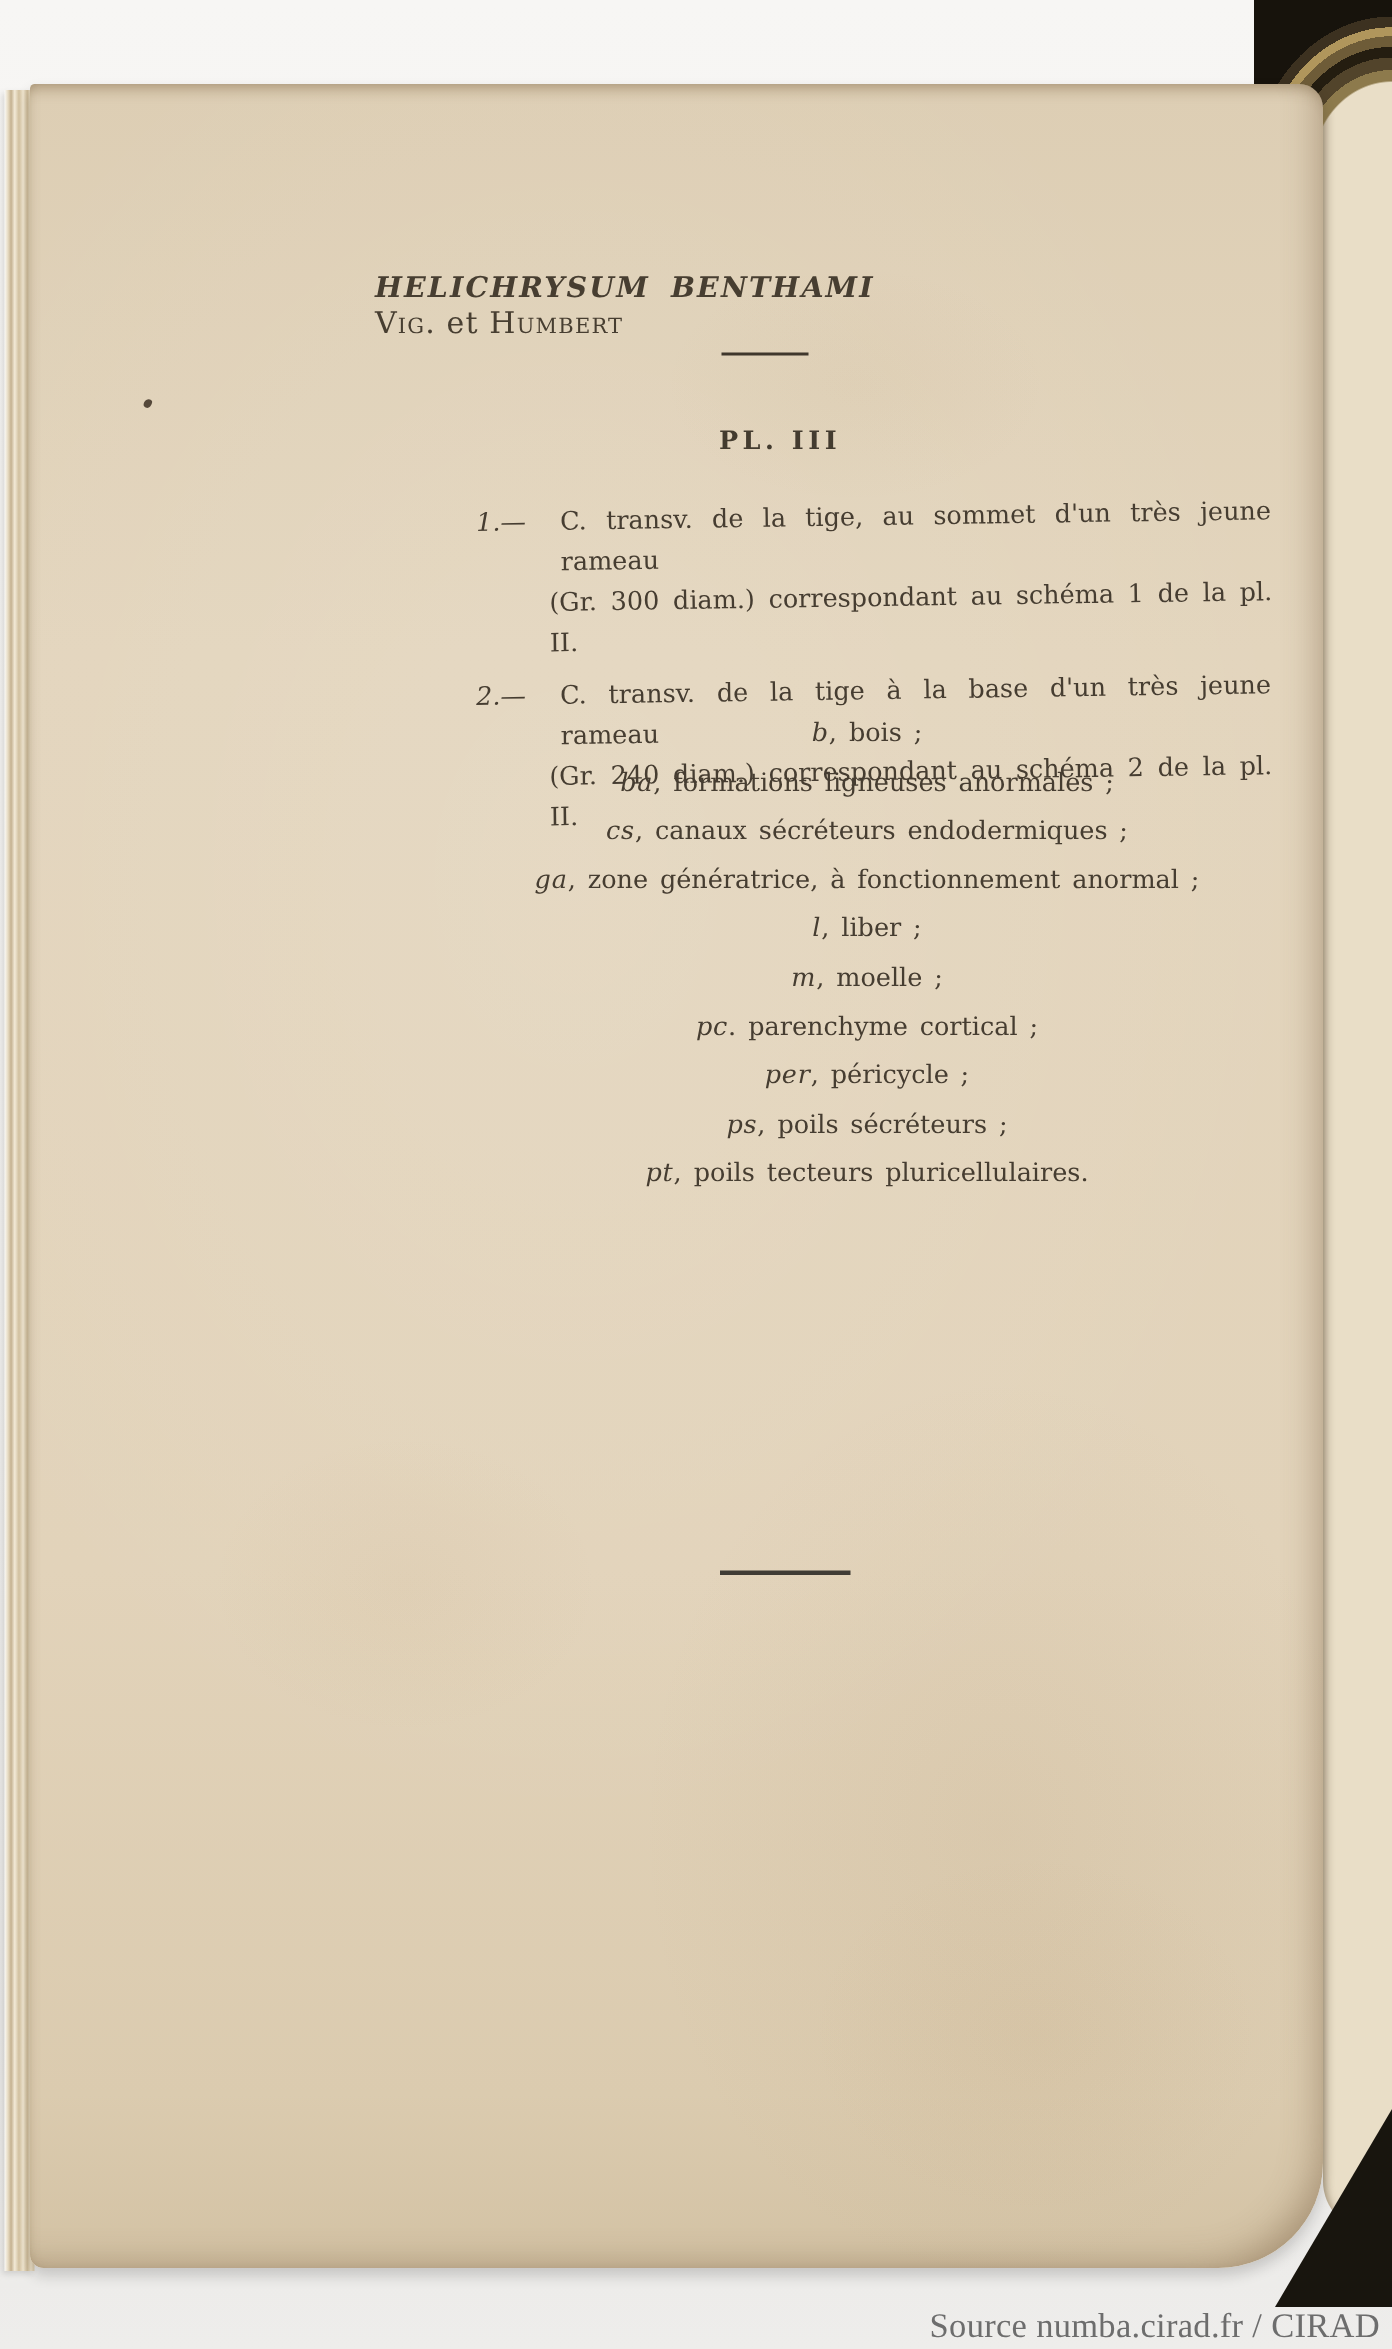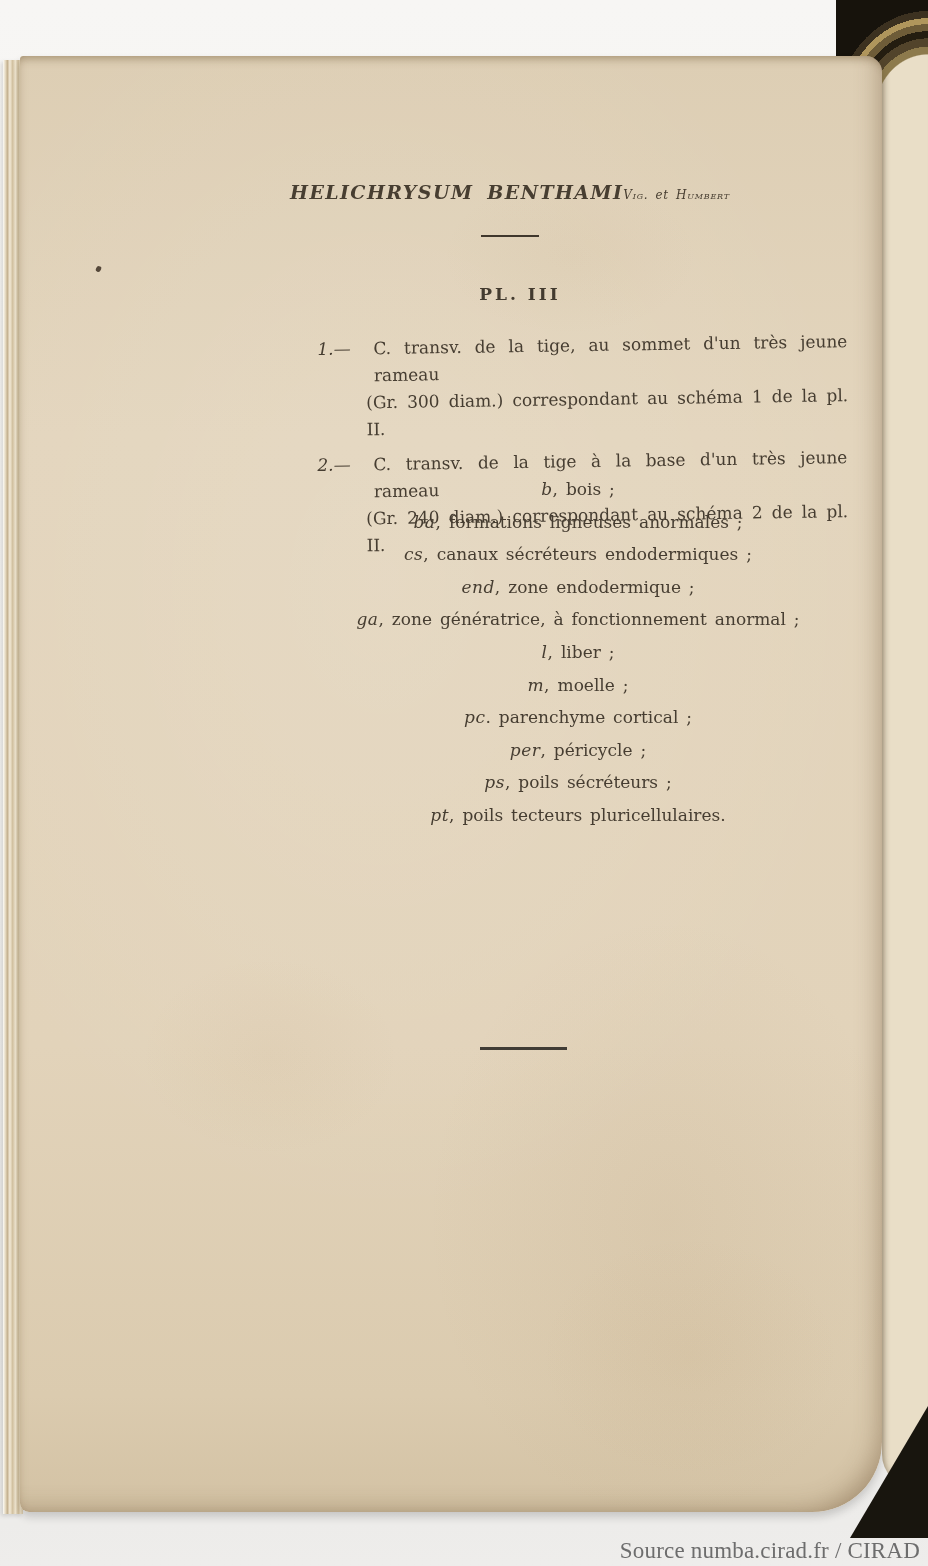--- a/index.html
+++ b/index.html
@@ -77,28 +77,28 @@
   .ink-speck {
     position: absolute; left: 96px; top: 266px; width: 5px; height: 6px;
     background: #55483a; border-radius: 60% 40% 55% 50%;
     transform: rotate(25deg);
   }
 
   
   .header-row {
     position: absolute; left: 250px; top: 181px; width: 520px;
     display: flex; justify-content: center; align-items: baseline; 
-    color: #473e31; white-space: nowrap;
+    color: #473e31; white-space: nowrap; flex-direction: column;
   }
   .species {
     font-style: italic; font-weight: 600; font-size: 19px; letter-spacing: 1.4px;
     word-spacing: 6px;
   }
   .authors { display: inline-flex; gap: 7px; align-items: flex-end;
-    font-size: 12px; letter-spacing: 0.8px; font-style: italic; }
+    font-size: 20px; letter-spacing: 0.8px; }
   .smallcaps { font-variant: small-caps; }
   .header-rule {
     position: absolute; left: 481px; top: 235px; width: 58px; height: 2.2px;
     background: #3f372c;
   }
   .plate-title {
     position: absolute; left: 410px; top: 284px; width: 220px;
     font-size: 17px; letter-spacing: 3px; color: #433b2f; font-weight: 700;
   }
 
@@ -175,21 +175,20 @@
         <span class="fig-text">C. transv. de la tige à la base d'un très jeune rameau</span>
       </div>
       <div class="fig-l2">(Gr. 240 diam.) correspondant au schéma 2 de la pl. II.</div>
     </div>
   </div>
 
   <div class="legend">
     <div class="legend-item"><span class="legend-abbr">b</span><span class="legend-sep">,</span><span class="legend-desc">bois ;</span></div>
     <div class="legend-item"><span class="legend-abbr">ba</span><span class="legend-sep">,</span><span class="legend-desc">formations ligneuses anormales ;</span></div>
     <div class="legend-item"><span class="legend-abbr">cs</span><span class="legend-sep">,</span><span class="legend-desc">canaux sécréteurs endodermiques ;</span></div>
-    <div class="legend-item"><span class="legend-abbr">end</span><span class="legend-sep">,</span><span class="legend-desc">zone endodermique ;</span></div>
     <div class="legend-item"><span class="legend-abbr">ga</span><span class="legend-sep">,</span><span class="legend-desc">zone génératrice, à fonctionnement anormal ;</span></div>
     <div class="legend-item"><span class="legend-abbr">l</span><span class="legend-sep">,</span><span class="legend-desc">liber ;</span></div>
     <div class="legend-item"><span class="legend-abbr">m</span><span class="legend-sep">,</span><span class="legend-desc">moelle ;</span></div>
     <div class="legend-item"><span class="legend-abbr">pc</span><span class="legend-sep">.</span><span class="legend-desc">parenchyme cortical ;</span></div>
     <div class="legend-item"><span class="legend-abbr">per</span><span class="legend-sep">,</span><span class="legend-desc">péricycle ;</span></div>
     <div class="legend-item"><span class="legend-abbr">ps</span><span class="legend-sep">,</span><span class="legend-desc">poils sécréteurs ;</span></div>
     <div class="legend-item"><span class="legend-abbr">pt</span><span class="legend-sep">,</span><span class="legend-desc">poils tecteurs pluricellulaires.</span></div>
   </div>
 
   <div class="end-rule"></div>

